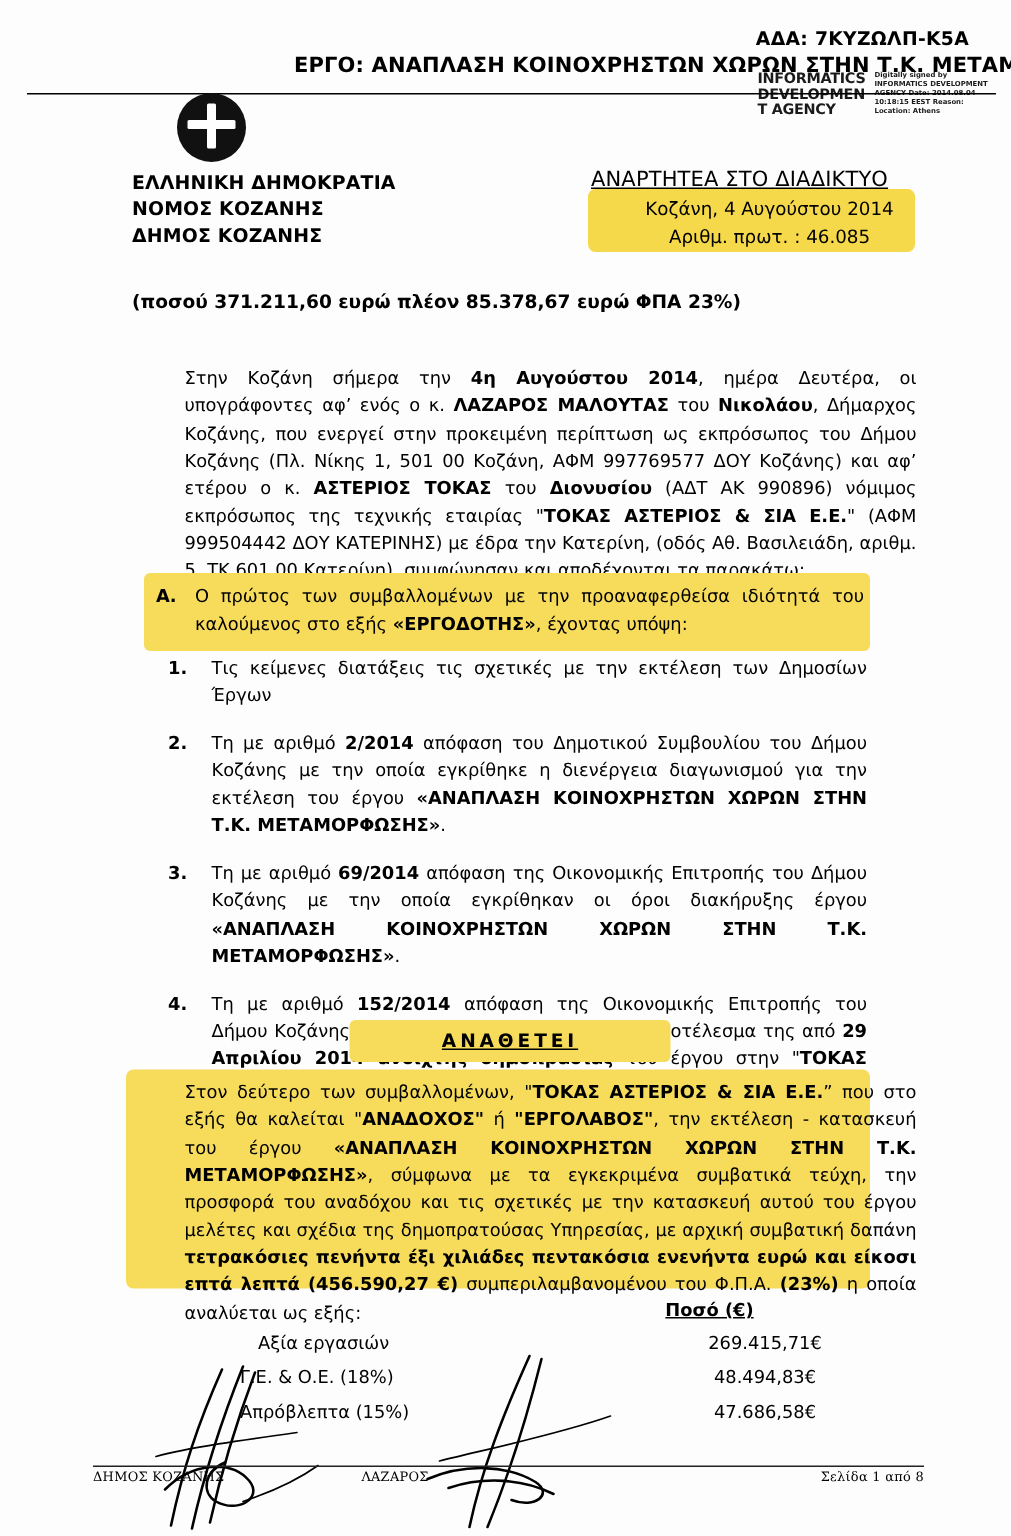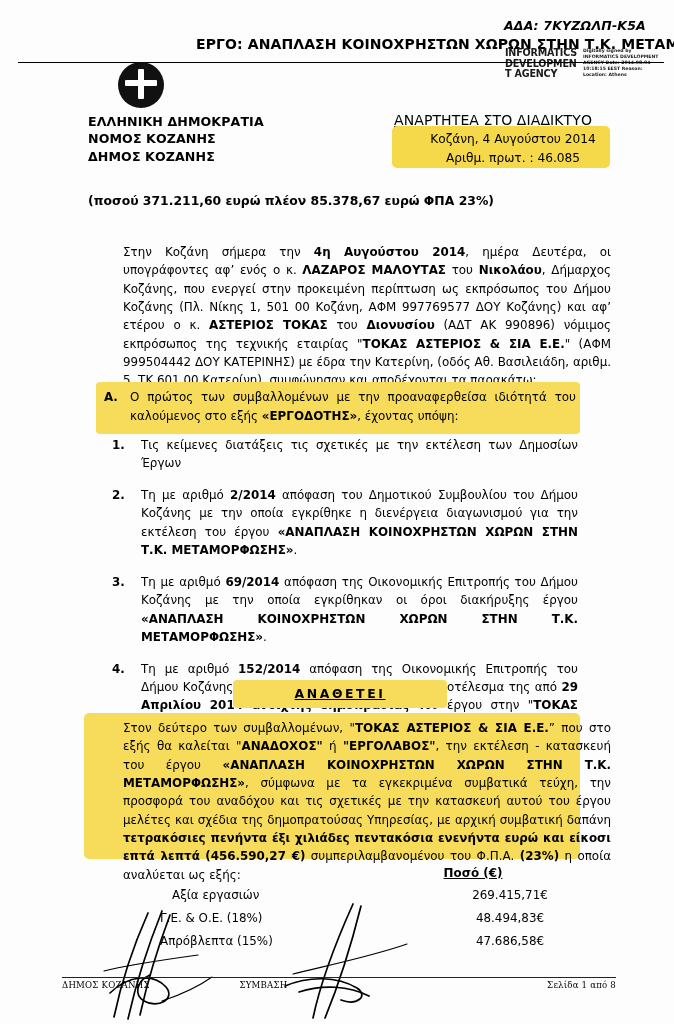--- a/index.html
+++ b/index.html
@@ -24,21 +24,20 @@
 
   
   .ada-line {
     position: absolute;
     top: 18px;
     right: 28px;
     font-size: 12.5px;
     font-weight: 600;
     letter-spacing: .2px;
     white-space: nowrap;
-    font-style: italic;
   }
   .project-line {
     position: absolute;
     top: 36px;
     left: 196px;
     font-size: 14px;
     font-weight: 600;
     letter-spacing: .1px;
     white-space: nowrap;
   }
@@ -430,17 +429,17 @@
     <path d="M48 118 C 56 80, 70 44, 88 4"></path>
     <path d="M96 6 C 86 46, 74 84, 60 118"></path>
     <path class="thin" d="M28 74 C 60 66, 108 56, 142 44"></path>
     <path d="M20 86 C 44 76, 72 76, 92 88 C 104 96, 92 106, 76 100"></path>
     <path d="M34 92 C 58 84, 84 86, 104 96"></path>
   </svg>
 
   <div class="footer-rule"></div>
   <div class="footer">
     <span class="f-left">ΔΗΜΟΣ ΚΟΖΑΝΗΣ</span>
-    <span class="f-mid">ΣΥΜΒΑΣΗ</span>
+    <span class="f-mid">ΛΑΖΑΡΟΣ</span>
     <span class="f-right">Σελίδα 1 από 8</span>
   </div>
 
 </div>
 
 </body></html>

